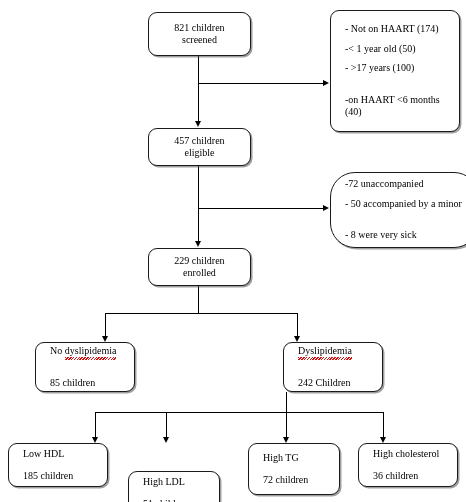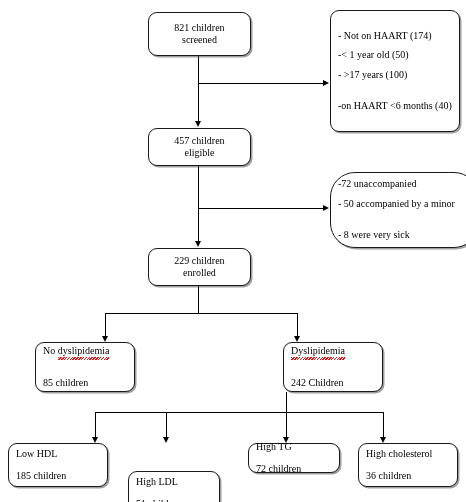--- a/index.html
+++ b/index.html
@@ -42,21 +42,21 @@
     flex-direction: column;
     align-items: center;
     justify-content: center;
     text-align: center;
   }
   .box.left {
     display: flex;
     flex-direction: column;
     justify-content: center;
     text-align: left;
-    padding: 4px 7px;
+    padding: 4px 14px;
   }
   .box .ln { display: block; white-space: nowrap; }
 
   
   .excl .ln { margin-bottom: 7px; white-space: normal; }
   .excl .ln:last-child { margin-bottom: 0; margin-top: 12px; }
 
   
   .leaf .ln { margin-bottom: 9px; }
   .leaf .ln:last-child { margin-bottom: 0; }
@@ -200,21 +200,21 @@
   <div class="box left leaf" style="left:8px; top:443px; width:100px; height:44px;">
     <span class="ln">Low HDL</span>
     <span class="ln">185 children</span>
   </div>
 
   <div class="box left leaf" style="left:128px; top:443px; width:92px; height:44px;margin-top:28px;">
     <span class="ln">High LDL</span>
     <span class="ln">51 children</span>
   </div>
 
-  <div class="box left leaf" style="left:248px; top:443px; width:92px; height:30px;">
+  <div class="box left leaf" style="left:248px; top:443px; width:92px; height:52px;">
     <span class="ln">High TG</span>
     <span class="ln">72 children</span>
   </div>
 
   <div class="box left leaf" style="left:358px; top:443px; width:100px; height:44px;">
     <span class="ln">High cholesterol</span>
     <span class="ln">36 children</span>
   </div>
 
 </div>

